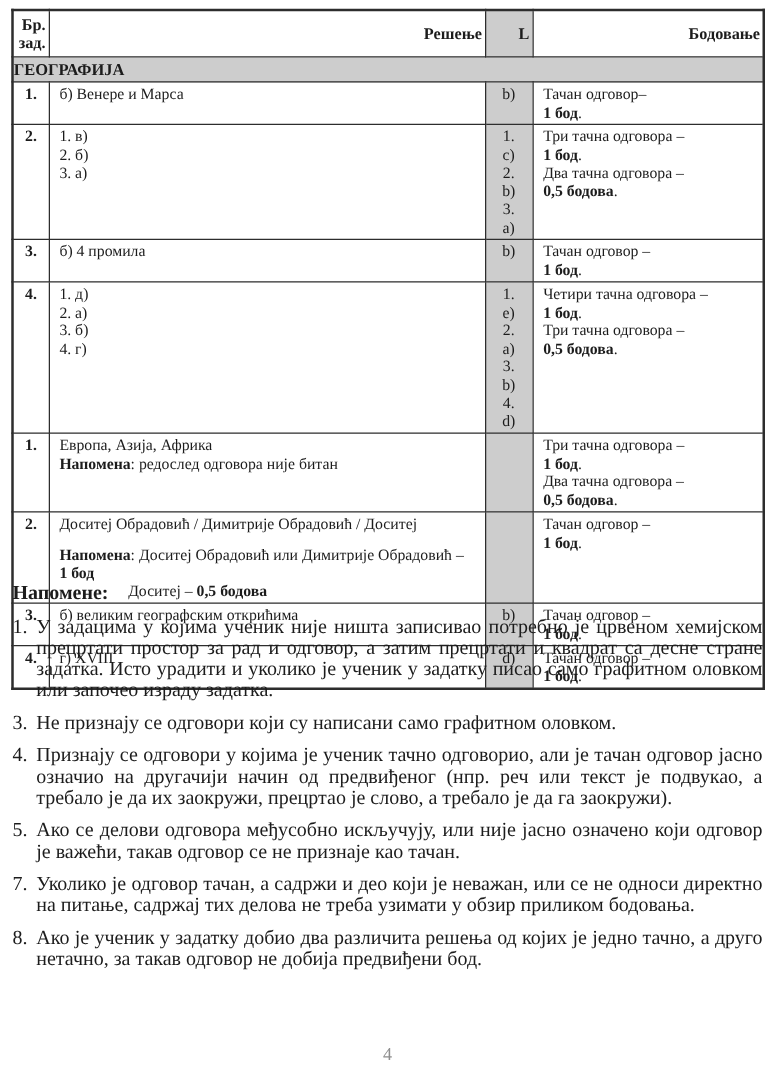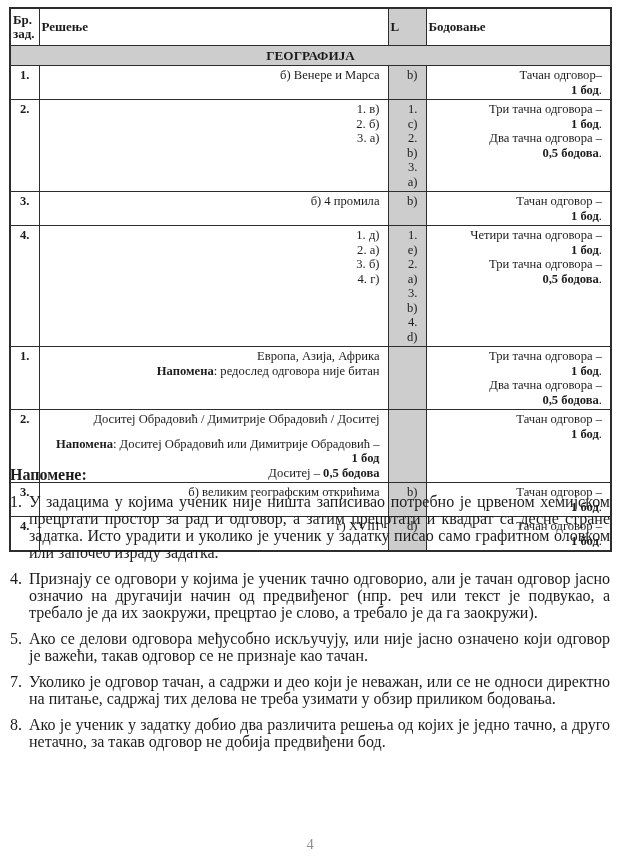--- a/index.html
+++ b/index.html
@@ -20,43 +20,42 @@
     border: 2px solid #2d2d2d;
   }
   table.akt th, table.akt td {
     border: 1px solid #2d2d2d;
     vertical-align: top;
     padding: 2px 8px;
     font-size: 12.6px;
     line-height: 14.5px;
   }
   table.akt th {
-    text-align: left;
+    text-align: right;
     vertical-align: middle;
     font-weight: bold;
     font-size: 13px;
     line-height: 14px;
     padding: 3px 2px;
     height: 30px;
     margin-top: 27px;
   }
   th.l-header { background: #cdcdcd; }
   th.pre { white-space: pre-line; }
   tr.band td {
     background: #cdcdcd;
-    text-align: center;
     font-weight: bold;
     font-size: 13.2px;
-    padding: 2px 12px;
+    padding: 2px 0;
     line-height: 15px;
   }
   td.num { text-align: center; font-weight: bold; padding: 3px 2px; }
   td.lcol { background: #cdcdcd; text-align: center; padding: 3px 2px; }
   td.sol, td.score { padding: 3px 8px 5px 8px; }
-  .line { min-height: 14.5px; text-align: right; }
+  .line { min-height: 14.5px; }
   .line.blank { min-height: 10px; }
   .line.ind { padding-left: 55px; }
   .b { font-weight: bold; }
 
   
   .notes { position: absolute; top: 454px; left: 10px; width: 600px; }
   .notes-heading {
     font-weight: bold;
     font-size: 16px;
     margin: 12px 0 9px 0;
@@ -226,20 +225,21 @@
             </td>
           </tr>
         </tbody>
     </table>
   </div>
 
   <div class="notes">
     <div class="notes-heading">Напомене:</div>
     <div id="notes-list">
         <div class="note"><span class="n">1.</span><span>У задацима у којима ученик није ништа записивао потребно је црвеном хемијском прецртати простор за рад и одговор, а затим прецртати и квадрат са десне стране задатка. Исто урадити и уколико је ученик у задатку писао само графитном оловком или започео израду задатка.</span></div>
+        <div class="note"><span class="n">3.</span><span>Не признају се одговори који су написани само графитном оловком.</span></div>
         <div class="note"><span class="n">4.</span><span>Признају се одговори у којима је ученик тачно одговорио, али је тачан одговор јасно означио на другачији начин од предвиђеног (нпр. реч или текст је подвукао, а требало је да их заокружи, прецртао је слово, а требало је да га заокружи).</span></div>
         <div class="note"><span class="n">5.</span><span>Ако се делови одговора међусобно искључују, или није јасно означено који одговор је важећи, такав одговор се не признаје као тачан.</span></div>
         <div class="note"><span class="n">7.</span><span>Уколико је одговор тачан, а садржи и део који је неважан, или се не односи директно на питање, садржај тих делова не треба узимати у обзир приликом бодовања.</span></div>
         <div class="note"><span class="n">8.</span><span>Ако је ученик у задатку добио два различита решења од којих је једно тачно, а друго нетачно, за такав одговор не добија предвиђени бод.</span></div>
       </div>
   </div>
 
   <div class="pagenum">4</div>
 
 </div>

